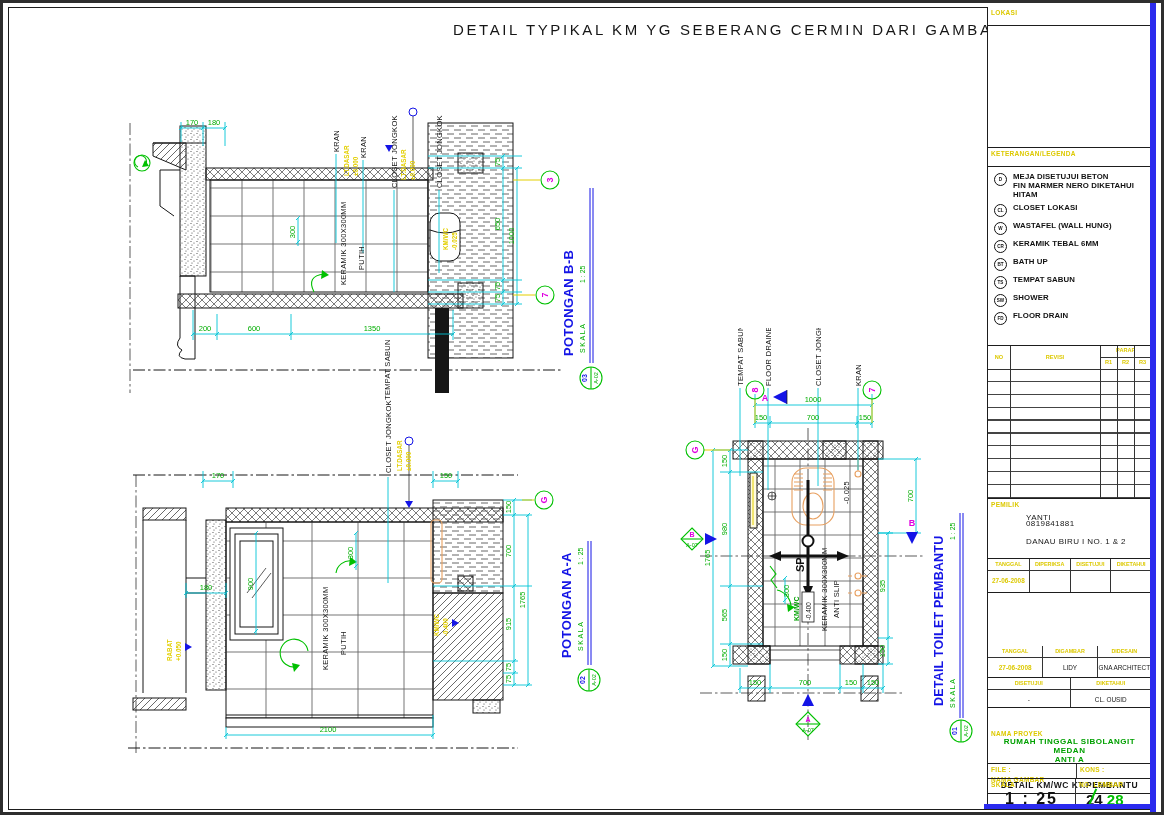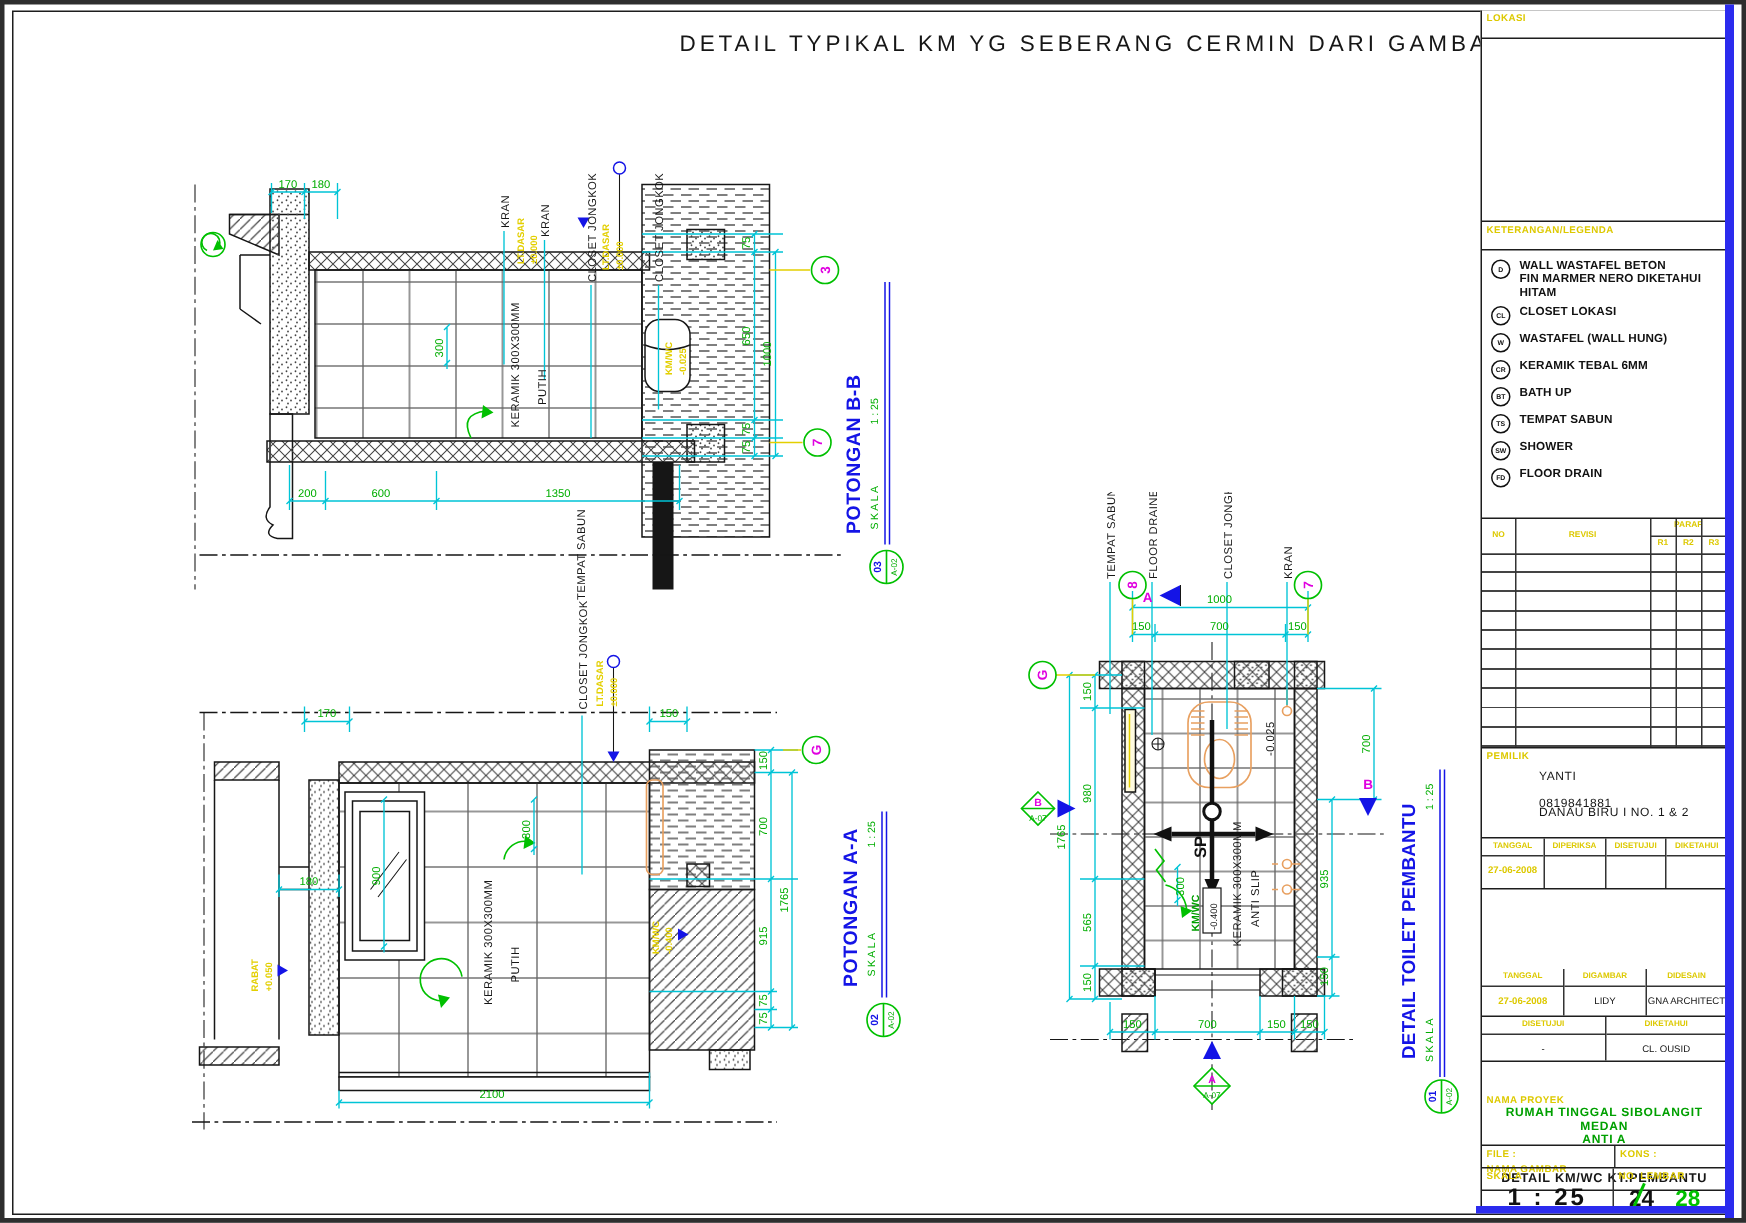--- a/index.html
+++ b/index.html
@@ -76,21 +76,21 @@
   .gna-l3,.gna-l4{font-size:4.6px;font-weight:bold;margin-top:1px;}
 
   .proyek-line{display:block;text-align:center;color:#00a000;font-weight:bold;font-size:8px;letter-spacing:.5px;}
   .gambar-v{display:block;text-align:center;color:#161616;font-weight:bold;font-size:8.5px;letter-spacing:.5px;margin-top:1px;}
 
   .file-cell{position:absolute;top:0;bottom:0;}
   .skala-v{display:block;text-align:center;font-size:16px;font-weight:bold;color:#111;letter-spacing:2px;margin-top:2px;}
   .lembar-v{position:absolute;left:10px;top:12px;font-size:15px;font-weight:bold;color:#111;}
   .no-old{position:relative;display:inline-block;}
   .no-old i{position:absolute;left:5px;top:-3px;width:2px;height:21px;background:#00c000;transform:rotate(24deg);}
-  .no-new{color:#00c000;margin-left:10px;}
+  .no-new{color:#00c000;}
 </style>
 </head>
 <body>
 
 <div class="page">
 <div class="sheet">
   <div class="frame"></div>
 
   <div class="sheet-title">DETAIL TYPIKAL KM YG SEBERANG CERMIN DARI GAMBAR INI</div>
 
@@ -456,21 +456,21 @@
     <div class="tb-sec" style="top:141px;height:198px">
       <div class="yhead">KETERANGAN/LEGENDA</div>
       <div class="hline" style="top:18px"></div>
       <div class="legend-items">
 
       <div class="legend-item">
           <span class="lg-badge">
                 <span>D</span>
               </span>
           <span>
-            <span class="lg-l1">WALL WASTAFEL BETON</span>
+            <span class="lg-l1">MEJA DISETUJUI BETON</span>
             <span class="lg-l2">FIN MARMER NERO DIKETAHUI HITAM</span>
           </span>
         </div>
             <div class="legend-item">
           <span class="lg-badge">
                 <span>CL</span>
               </span>
           <span>
             <span class="lg-l1">CLOSET LOKASI</span>
 
@@ -548,21 +548,21 @@
         <i class="vl" style="left:22px"></i>
             <i class="vl" style="left:112px"></i>
         <i class="vl" style="left:129px"></i>
             <i class="vl" style="left:146px"></i>
       </div>
     </div>
 
     <div class="tb-sec" style="top:492px;height:60px">
       <div class="yhead">PEMILIK</div>
       <span class="pm-name" style="top:14px">YANTI</span>
-      <span class="pm-name" style="top:32px">0819841881</span>
+      <span class="pm-name" style="top:20px">0819841881</span>
       <span class="pm-name" style="top:38px">DANAU BIRU I NO. 1 &amp; 2</span>
     </div>
 
     <div class="tb-sec" style="top:552px;height:34px">
       <div class="ap-grid" style="grid-template-columns:1fr 1fr 1fr 1fr;">
         <div class="ap-cell">
           <span class="ap-h">TANGGAL</span>
           <span class="ap-v yel">27-06-2008</span>
         </div>
         <div class="ap-cell">

